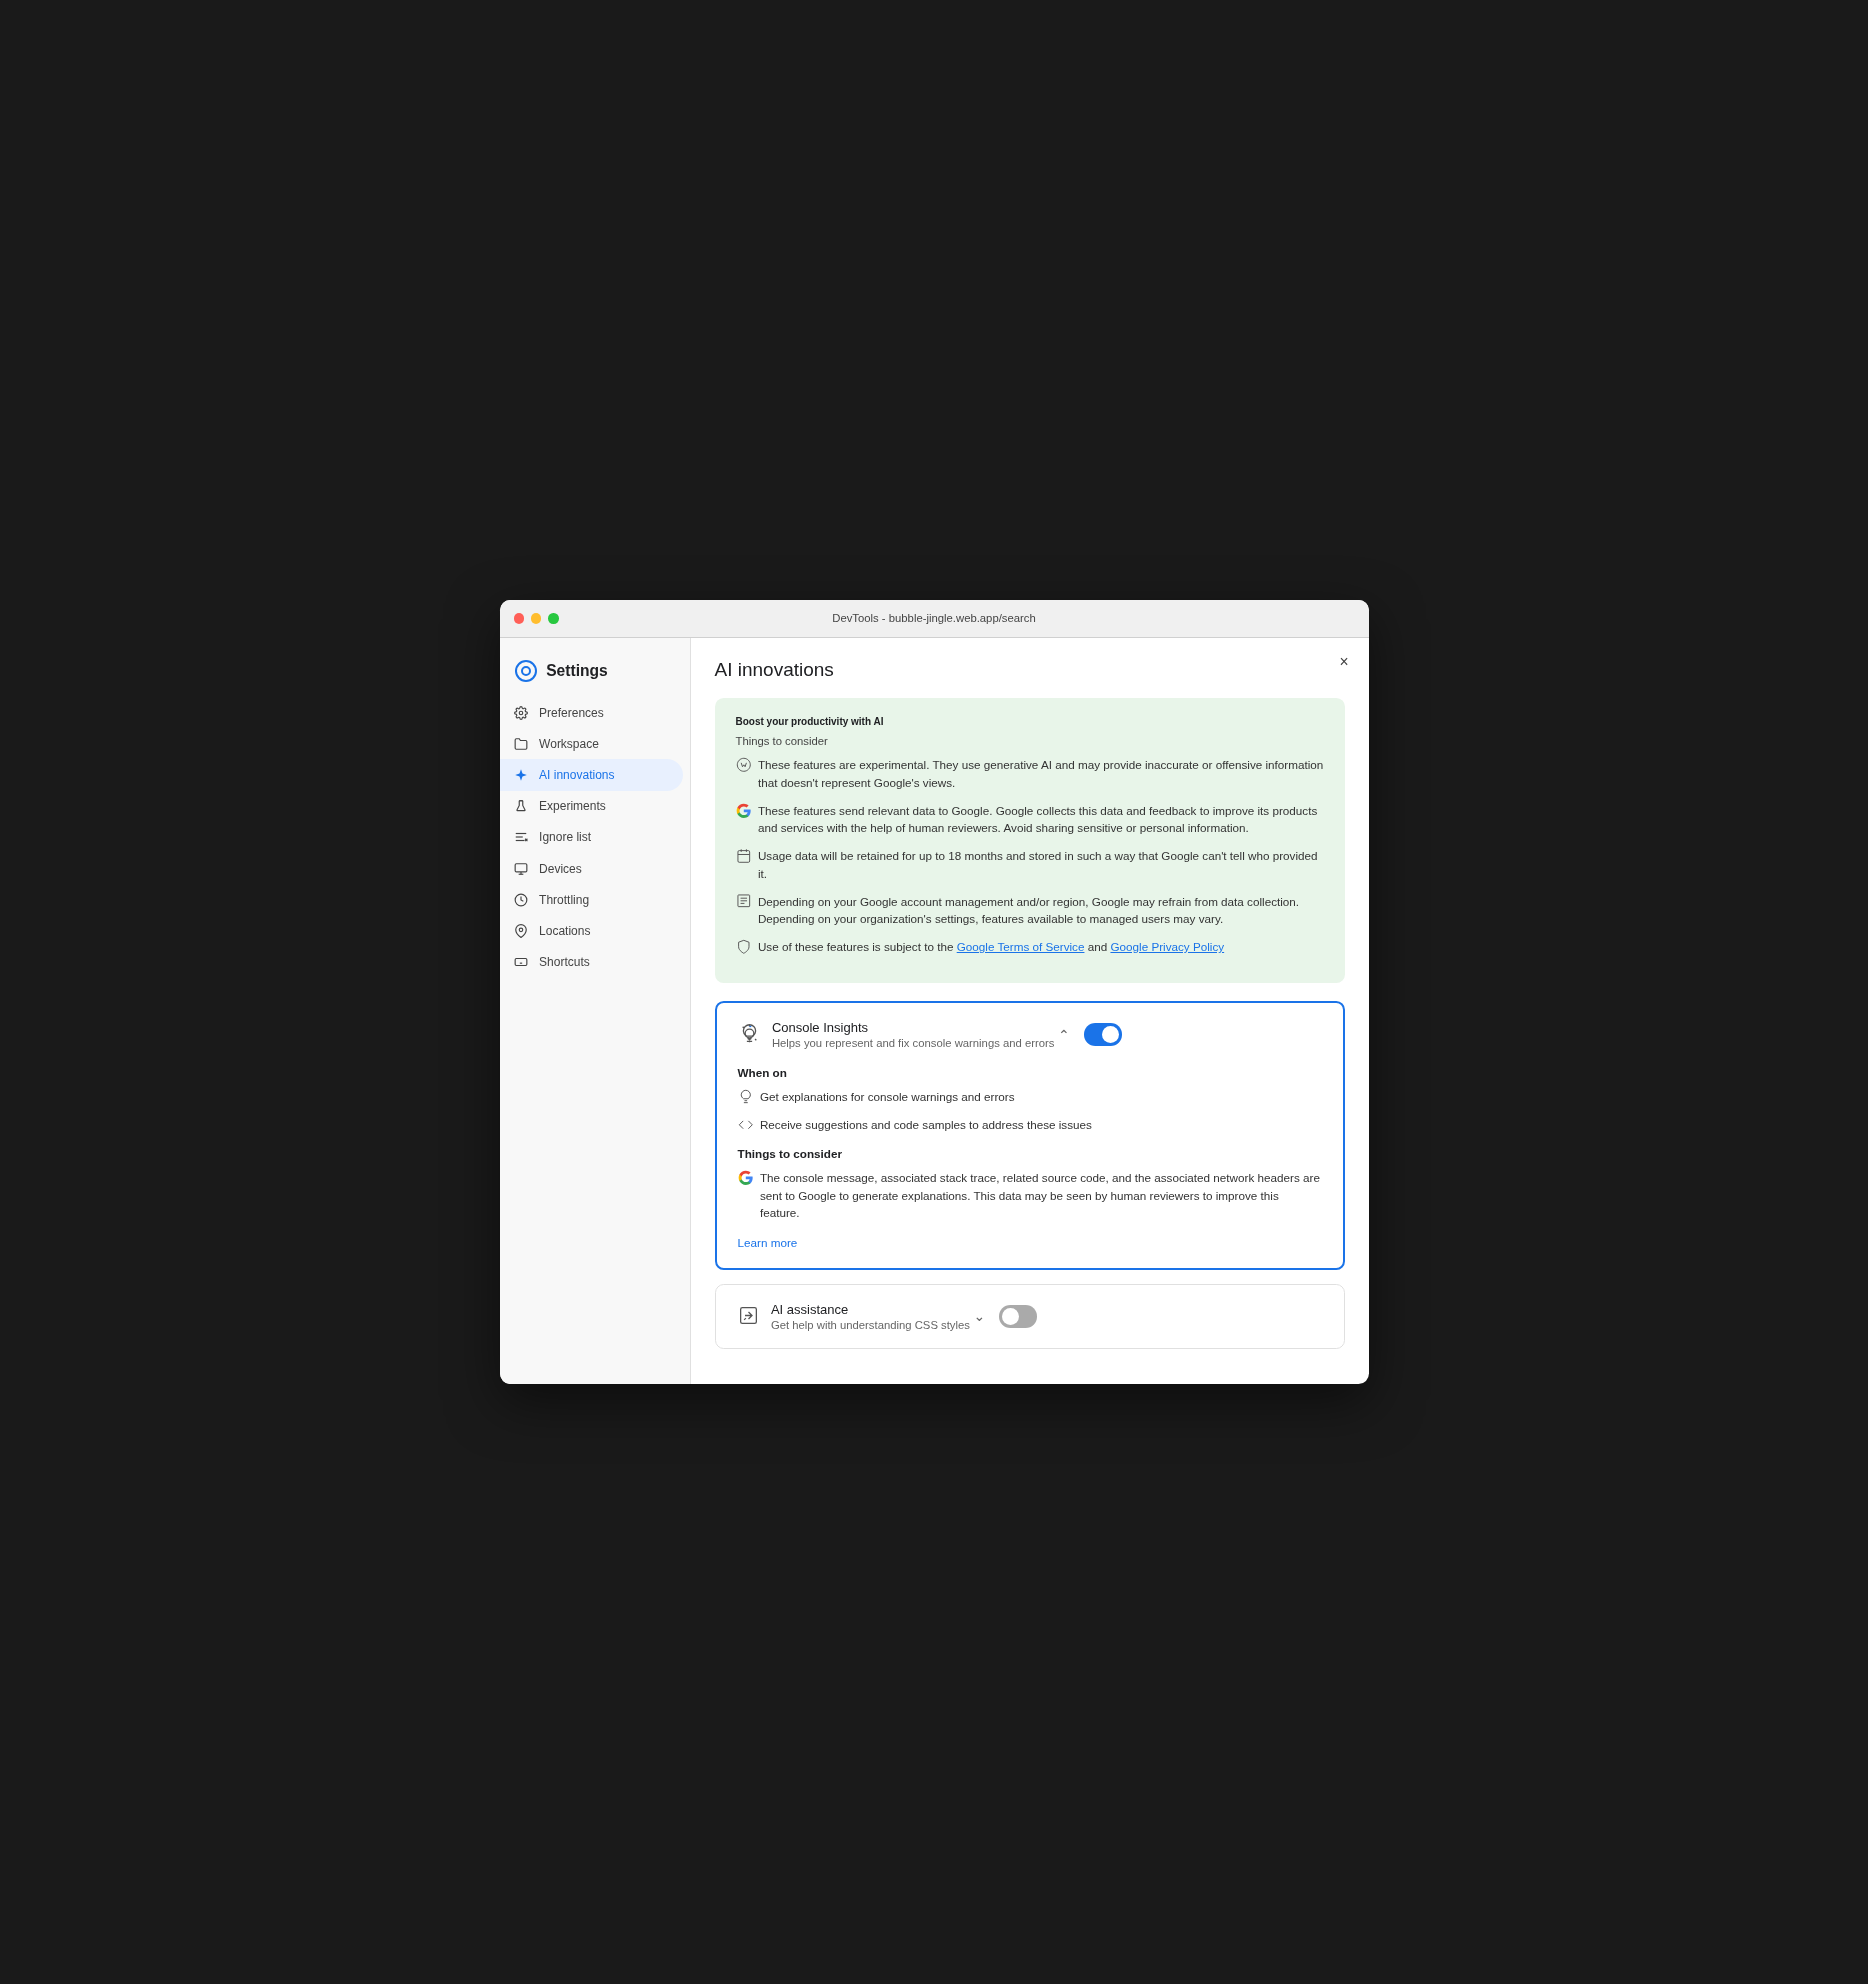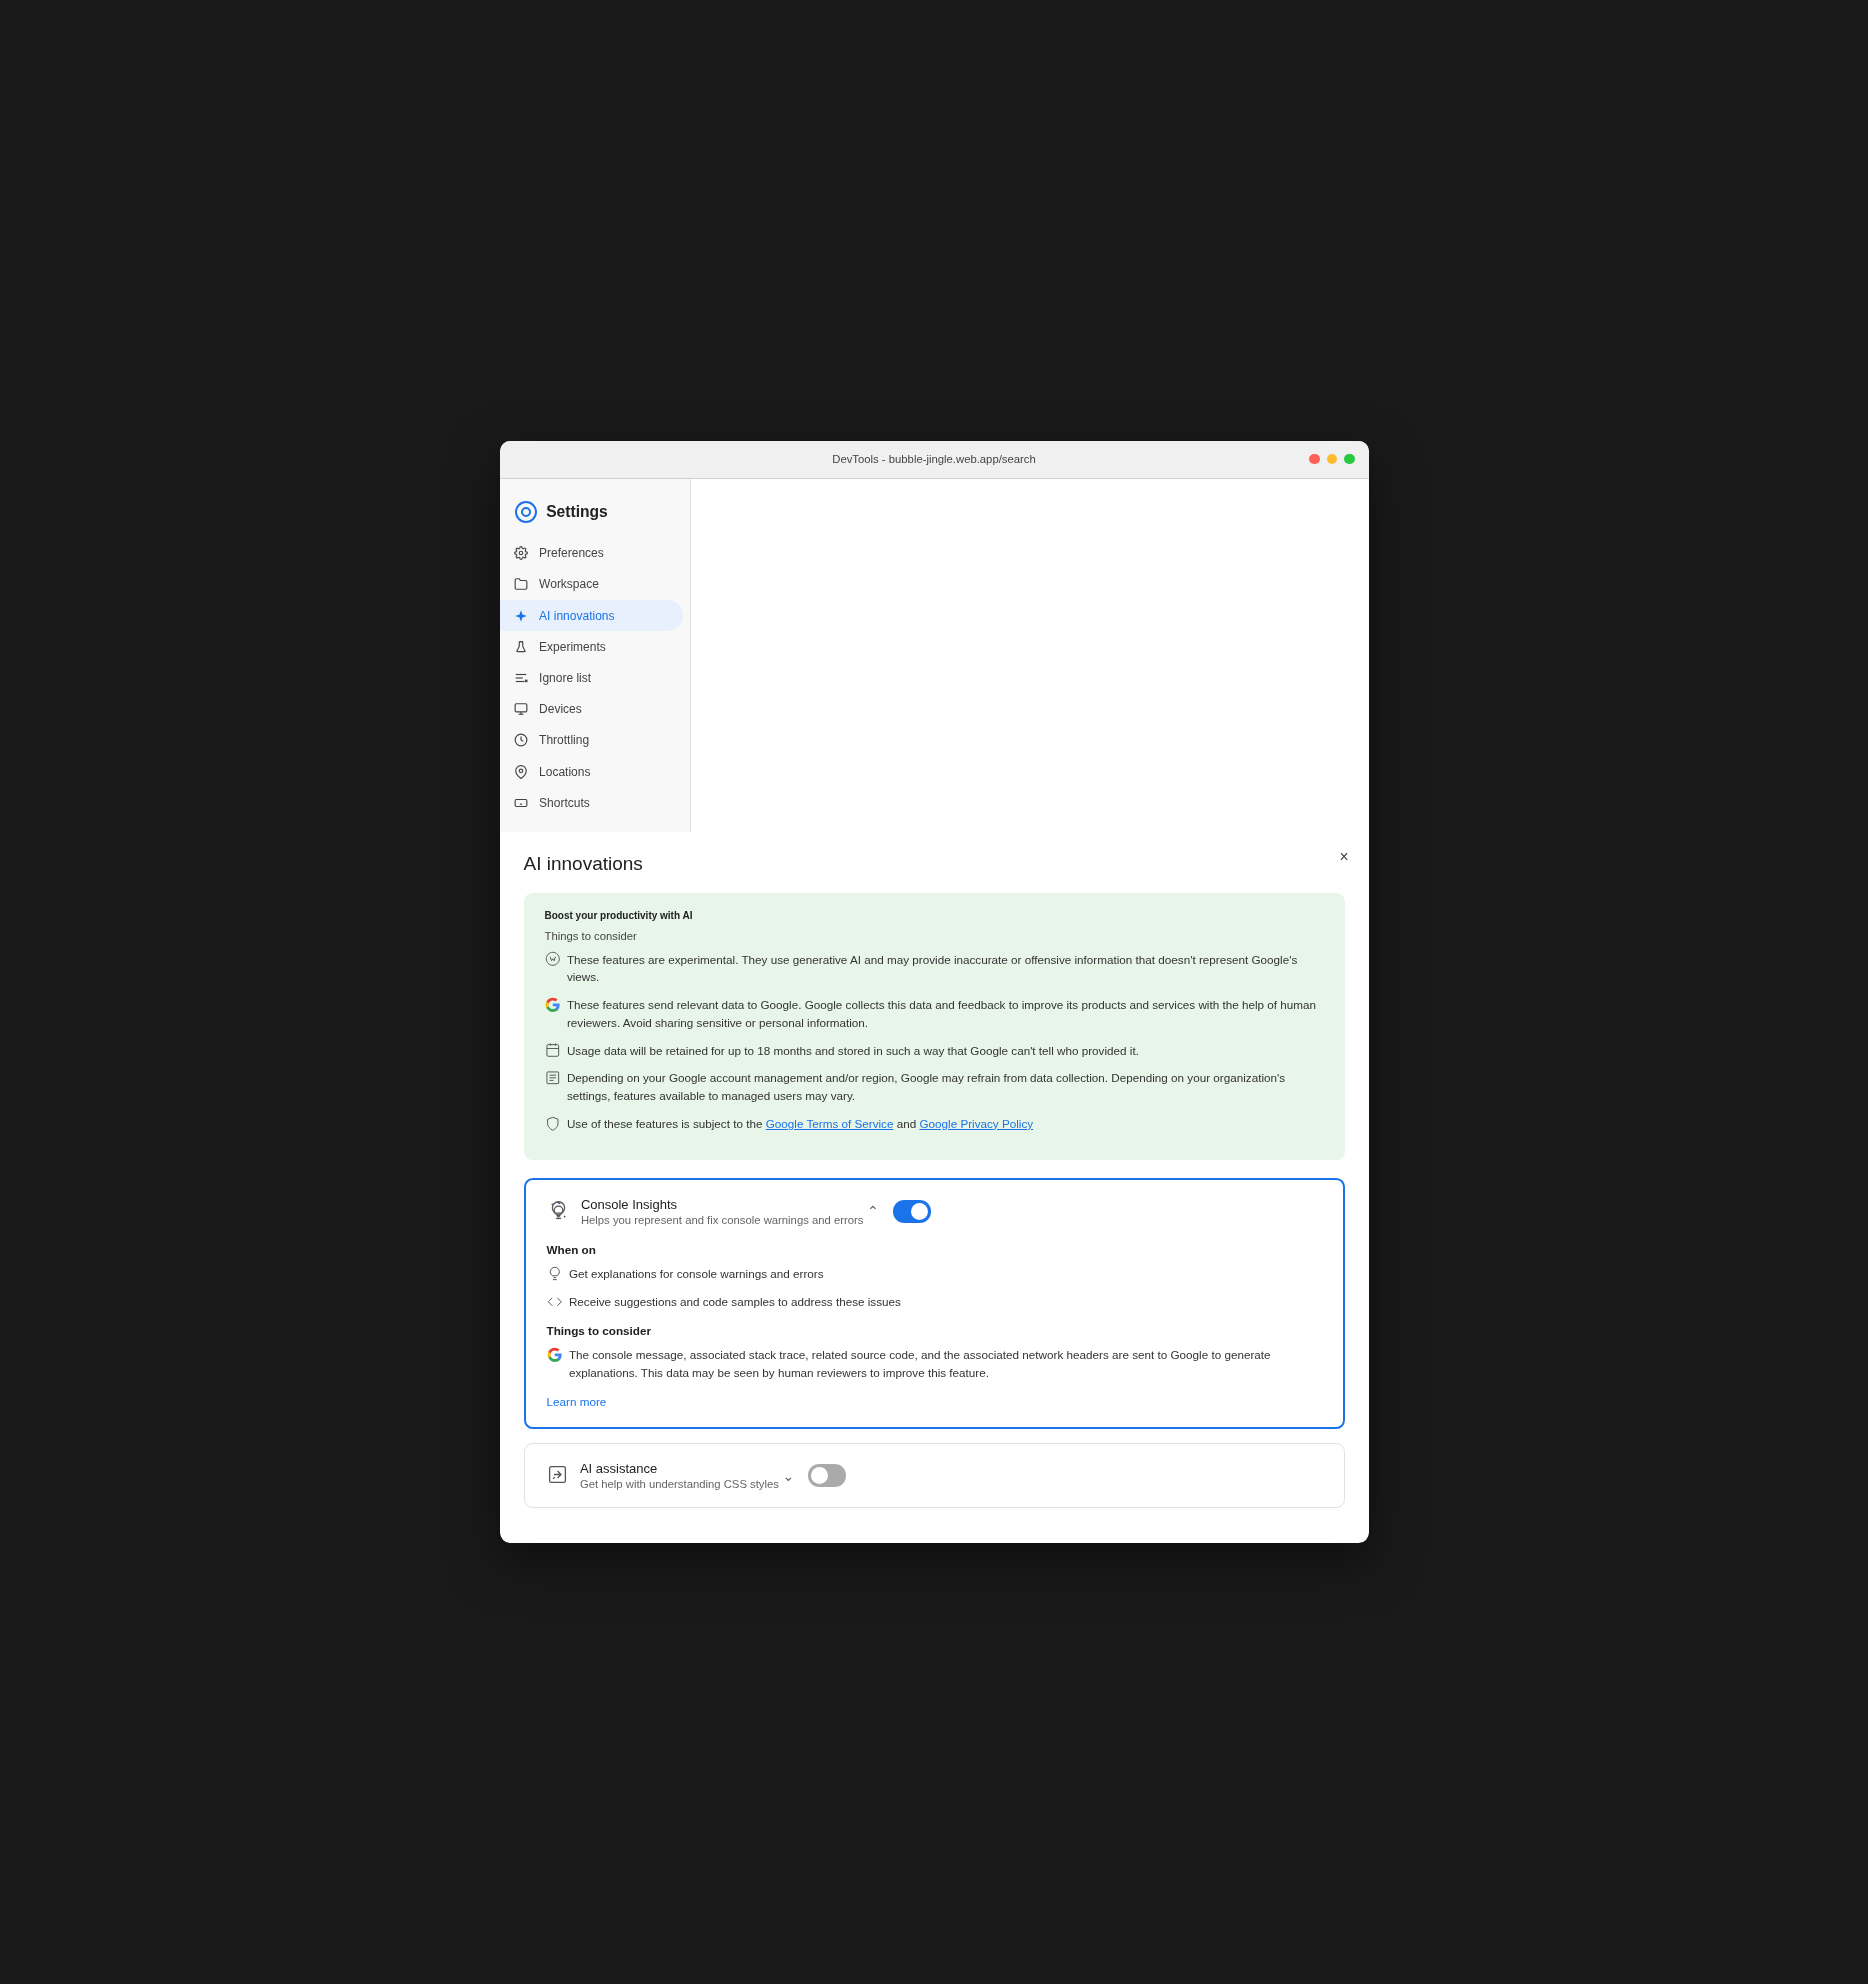--- a/index.html
+++ b/index.html
@@ -19,21 +19,20 @@
       overflow: hidden;
     }
     .titlebar {
       background: #f0f0f0;
       height: 38px;
       display: flex;
       align-items: center;
       padding: 0 14px;
       border-bottom: 0.9px solid #d0d0d0;
       position: relative;
-      justify-content: flex-end;
     }
     .traffic-lights {
       display: flex;
       gap: 7px;
     }
     .traffic-light {
       width: 10.4px;
       height: 10.4px;
       border-radius: 50%;
     }
@@ -43,21 +42,20 @@
     .titlebar-title {
       position: absolute;
       left: 50%;
       transform: translateX(-50%);
       font-size: 11.3px;
       color: #444;
     }
     .content {
       display: flex;
       height: calc(100% - 38px);
-      flex-direction: column;
     }
     .sidebar {
       width: 191px;
       background: #f8f8f8;
       border-right: 0.9px solid #e0e0e0;
       padding: 14px 0;
       flex-shrink: 0;
     }
     .sidebar-header {
       display: flex;

